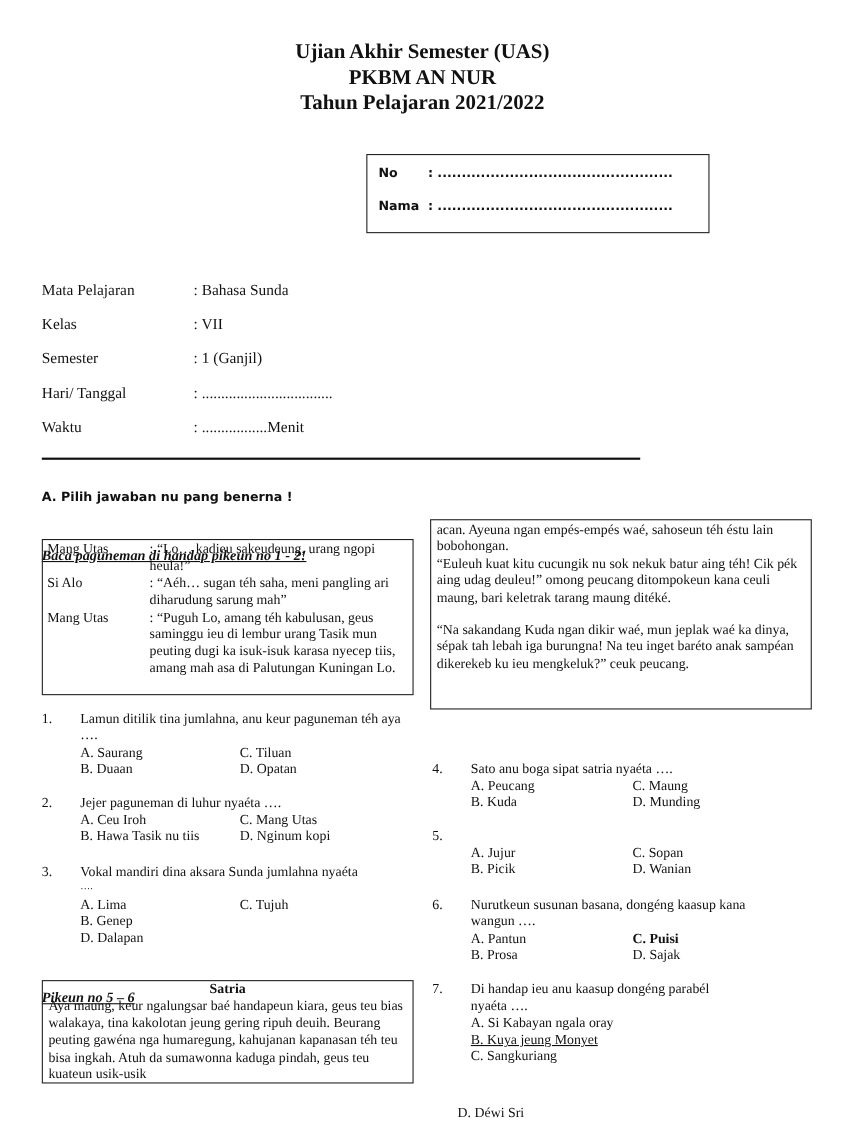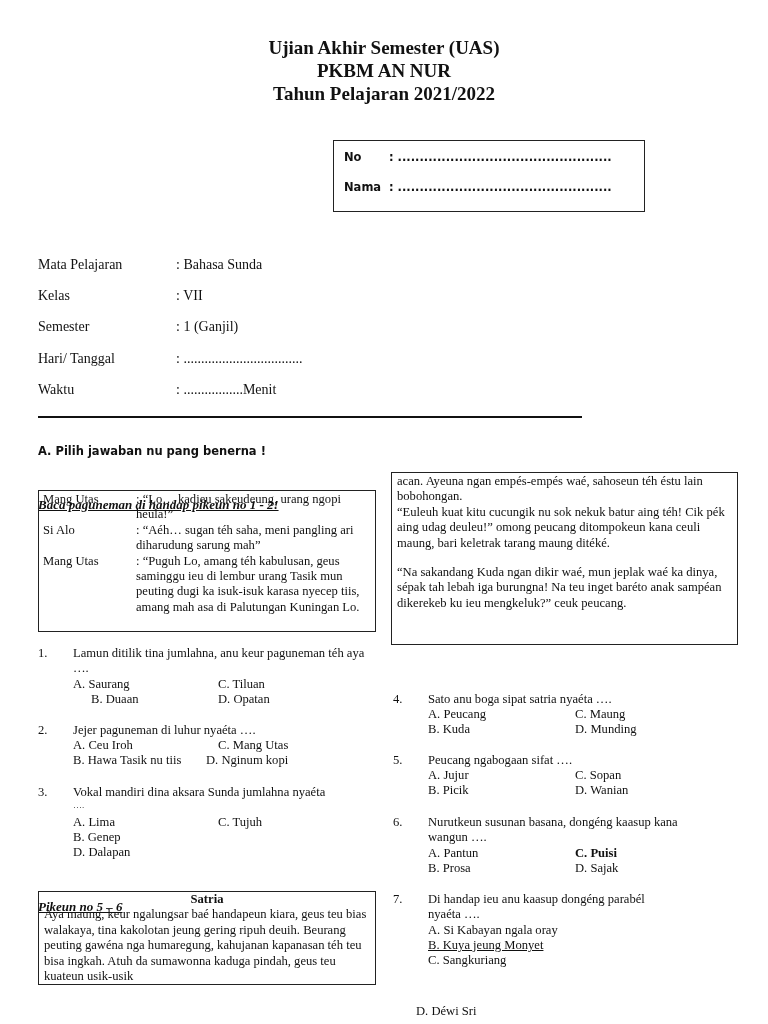--- a/index.html
+++ b/index.html
@@ -79,31 +79,31 @@
     <div class="who">Mang Utas</div>
     <div class="say">: “Puguh Lo, amang téh kabulusan, geus saminggu ieu di lembur urang Tasik mun peuting dugi ka isuk-isuk karasa nyecep tiis, amang mah asa di Palutungan Kuningan Lo.</div>
   </div>
 </div>
 
 <div class="abs q" style="left:38px; top:646px; width:340px; height:65px;">
   <span class="num">1.</span>
   <span class="stem" style="width:300px;">Lamun ditilik tina jumlahna, anu keur paguneman téh aya ….</span>
   <span class="opt" style="left:35px; top:31px;">A. Saurang</span>
   <span class="opt" style="left:180px; top:31px;">C. Tiluan</span>
-  <span class="opt" style="left:35px; top:46px;margin-left:18px;">B. Duaan</span>
+  <span class="opt" style="left:35px; top:46px;">B. Duaan</span>
   <span class="opt" style="left:180px; top:46px;">D. Opatan</span>
 </div>
 
 <div class="abs q" style="left:38px; top:723px; width:340px; height:50px;">
   <span class="num">2.</span>
   <span class="stem" style="width:300px;">Jejer paguneman di luhur nyaéta ….</span>
   <span class="opt" style="left:35px; top:15px;">A. Ceu Iroh</span>
   <span class="opt" style="left:180px; top:15px;">C. Mang Utas</span>
   <span class="opt" style="left:35px; top:30px;">B. Hawa Tasik nu tiis</span>
-  <span class="opt" style="left:168px; top:30px;">D. Nginum kopi</span>
+  <span class="opt" style="left:180px; top:30px;">D. Nginum kopi</span>
 </div>
 
 <div class="abs q" style="left:38px; top:785px; width:340px; height:80px;">
   <span class="num">3.</span>
   <span class="stem" style="width:310px; white-space:nowrap;">Vokal mandiri dina aksara Sunda jumlahna nyaéta</span>
   <span class="opt" style="left:35px; top:13px; font-size:9px;">….</span>
   <span class="opt" style="left:35px; top:30px;">A. Lima</span>
   <span class="opt" style="left:180px; top:30px;">C. Tujuh</span>
   <span class="opt" style="left:35px; top:45px;">B. Genep</span>
   <span class="opt" style="left:35px; top:60px;">D. Dalapan</span>
@@ -127,21 +127,20 @@
   <span class="num">4.</span>
   <span class="stem" style="width:310px;">Sato anu boga sipat satria nyaéta ….</span>
   <span class="opt" style="left:35px; top:15px;">A. Peucang</span>
   <span class="opt" style="left:182px; top:15px;">C. Maung</span>
   <span class="opt" style="left:35px; top:30px;">B. Kuda</span>
   <span class="opt" style="left:182px; top:30px;">D. Munding</span>
 </div>
 
 <div class="abs q" style="left:393px; top:753px; width:350px; height:50px;">
   <span class="num">5.</span>
-  <span class="stem" style="width:310px;">Peucang ngabogaan sifat ….</span>
   <span class="opt" style="left:35px; top:15px;">A. Jujur</span>
   <span class="opt" style="left:182px; top:15px;">C. Sopan</span>
   <span class="opt" style="left:35px; top:30px;">B. Picik</span>
   <span class="opt" style="left:182px; top:30px;">D. Wanian</span>
 </div>
 
 <div class="abs q" style="left:393px; top:815px; width:350px; height:65px;">
   <span class="num">6.</span>
   <span class="stem" style="width:290px;">Nurutkeun susunan basana, dongéng kaasup kana wangun ….</span>
   <span class="opt" style="left:35px; top:31px;">A. Pantun</span>

